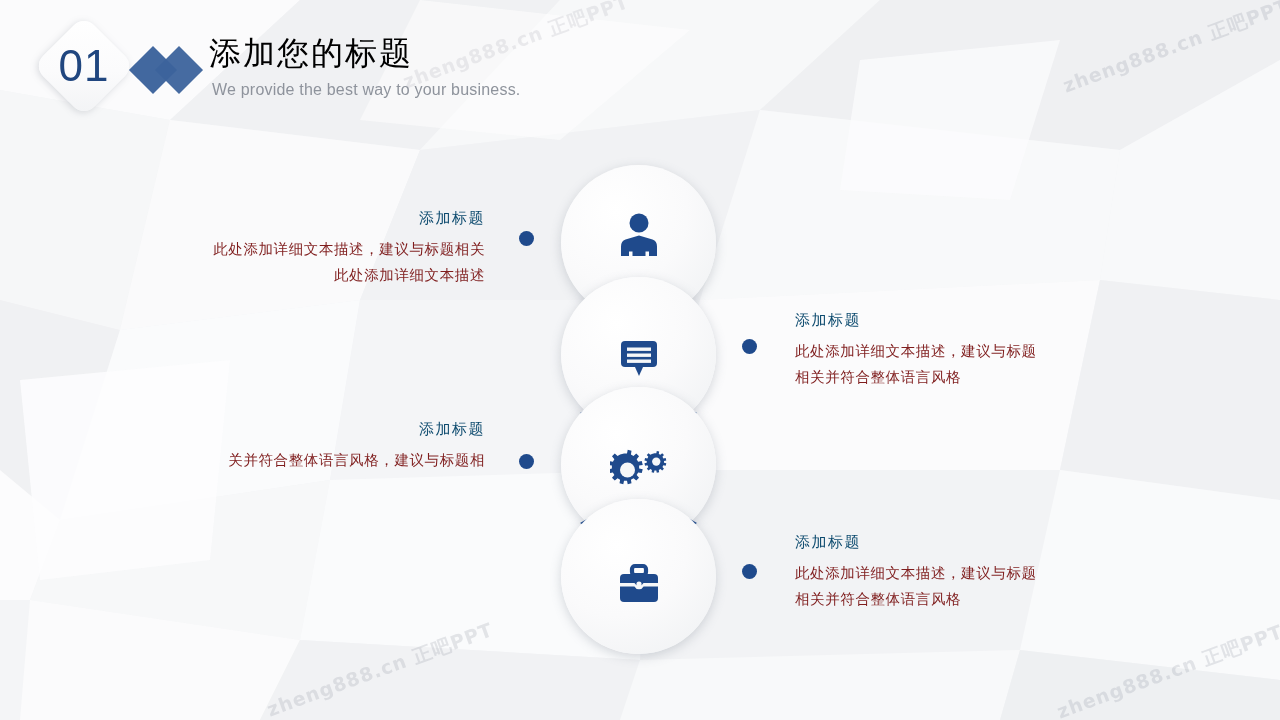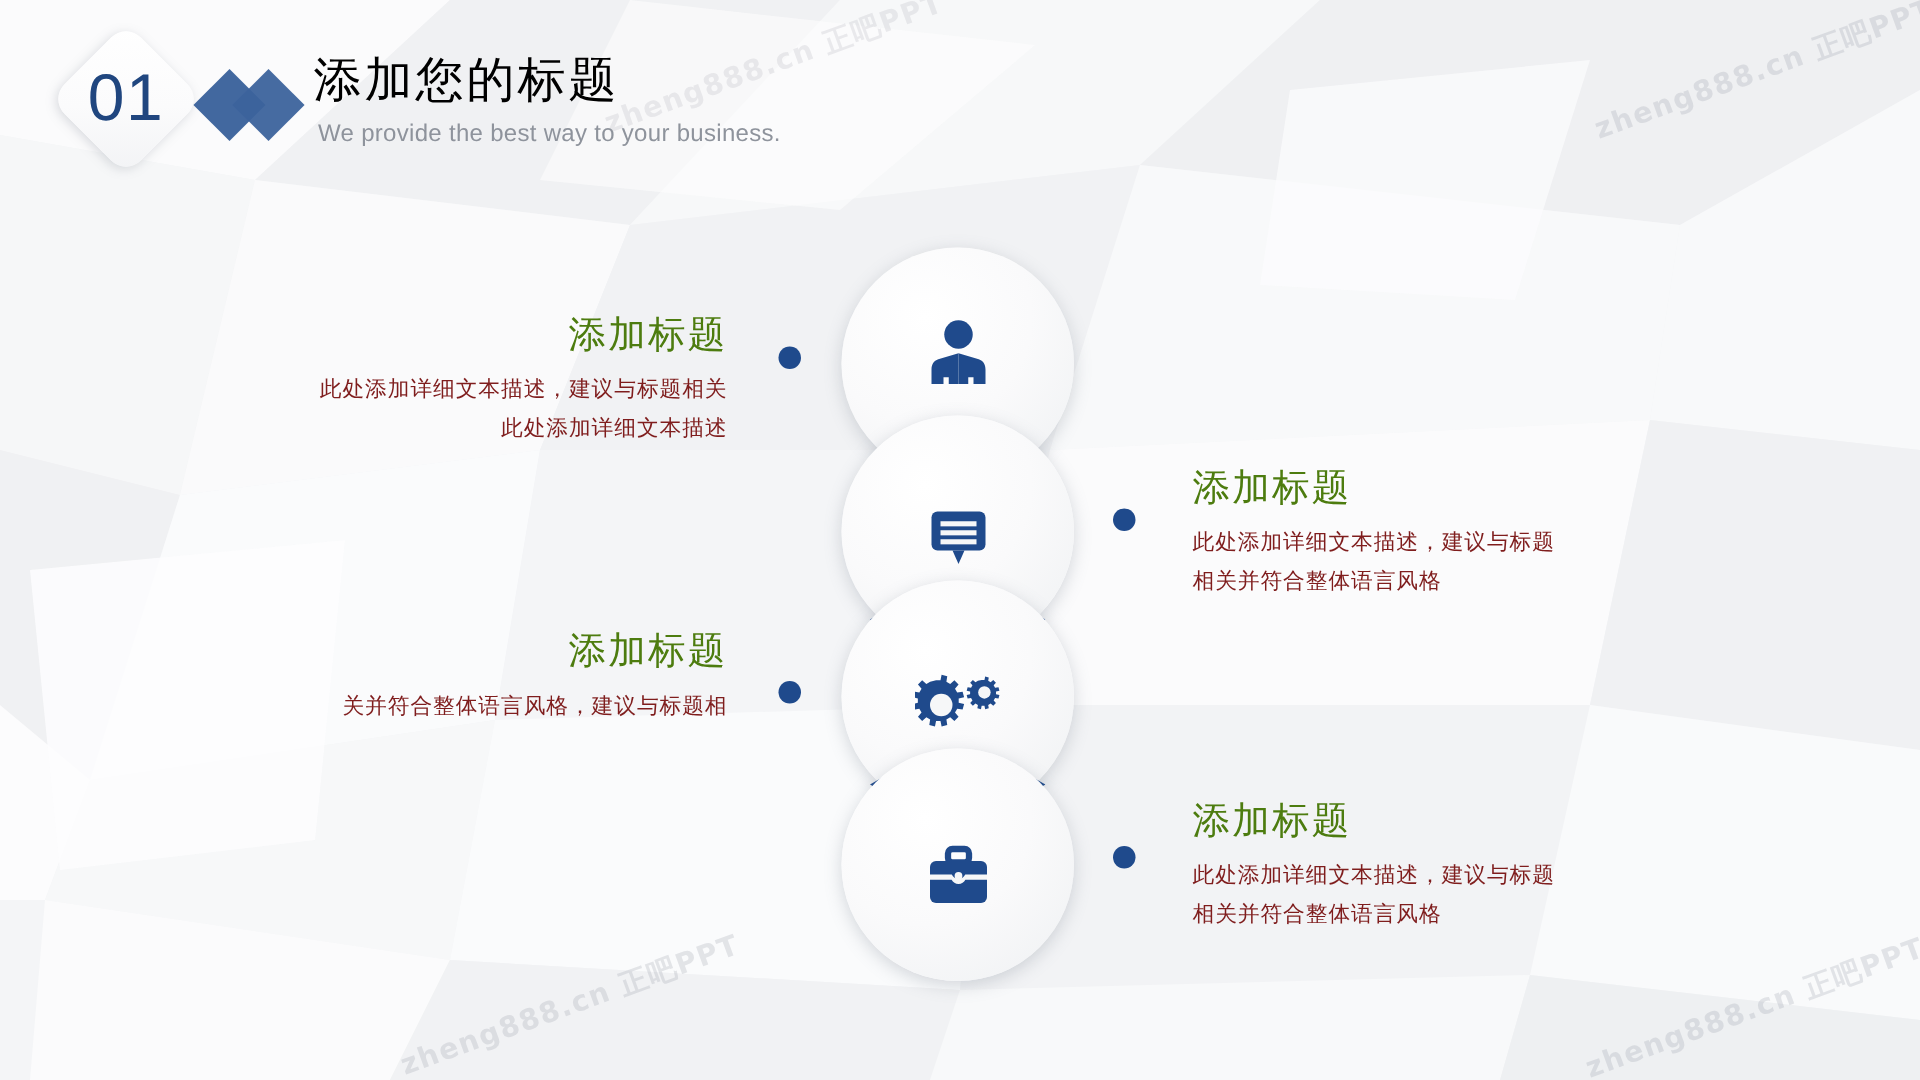--- a/index.html
+++ b/index.html
@@ -133,22 +133,22 @@
     width: 117px;
     height: 44px;
     overflow: hidden;
     pointer-events: none;
   }
   .lens svg { display: block; }
 
   
   .tblock { position: absolute; }
   .tb-title {
-    font-size: 25px;
-    color: #4d7c0f;
+    font-size: 15px;
+    color: #0c4a6e;
     letter-spacing: 1.5px;
     line-height: 1.1;
     margin-bottom: 9px;
   }
   .tb-line {
     font-size: 14.5px;
     color: #7f1d1d;
     letter-spacing: 0.6px;
     line-height: 1.85;
     white-space: nowrap;

